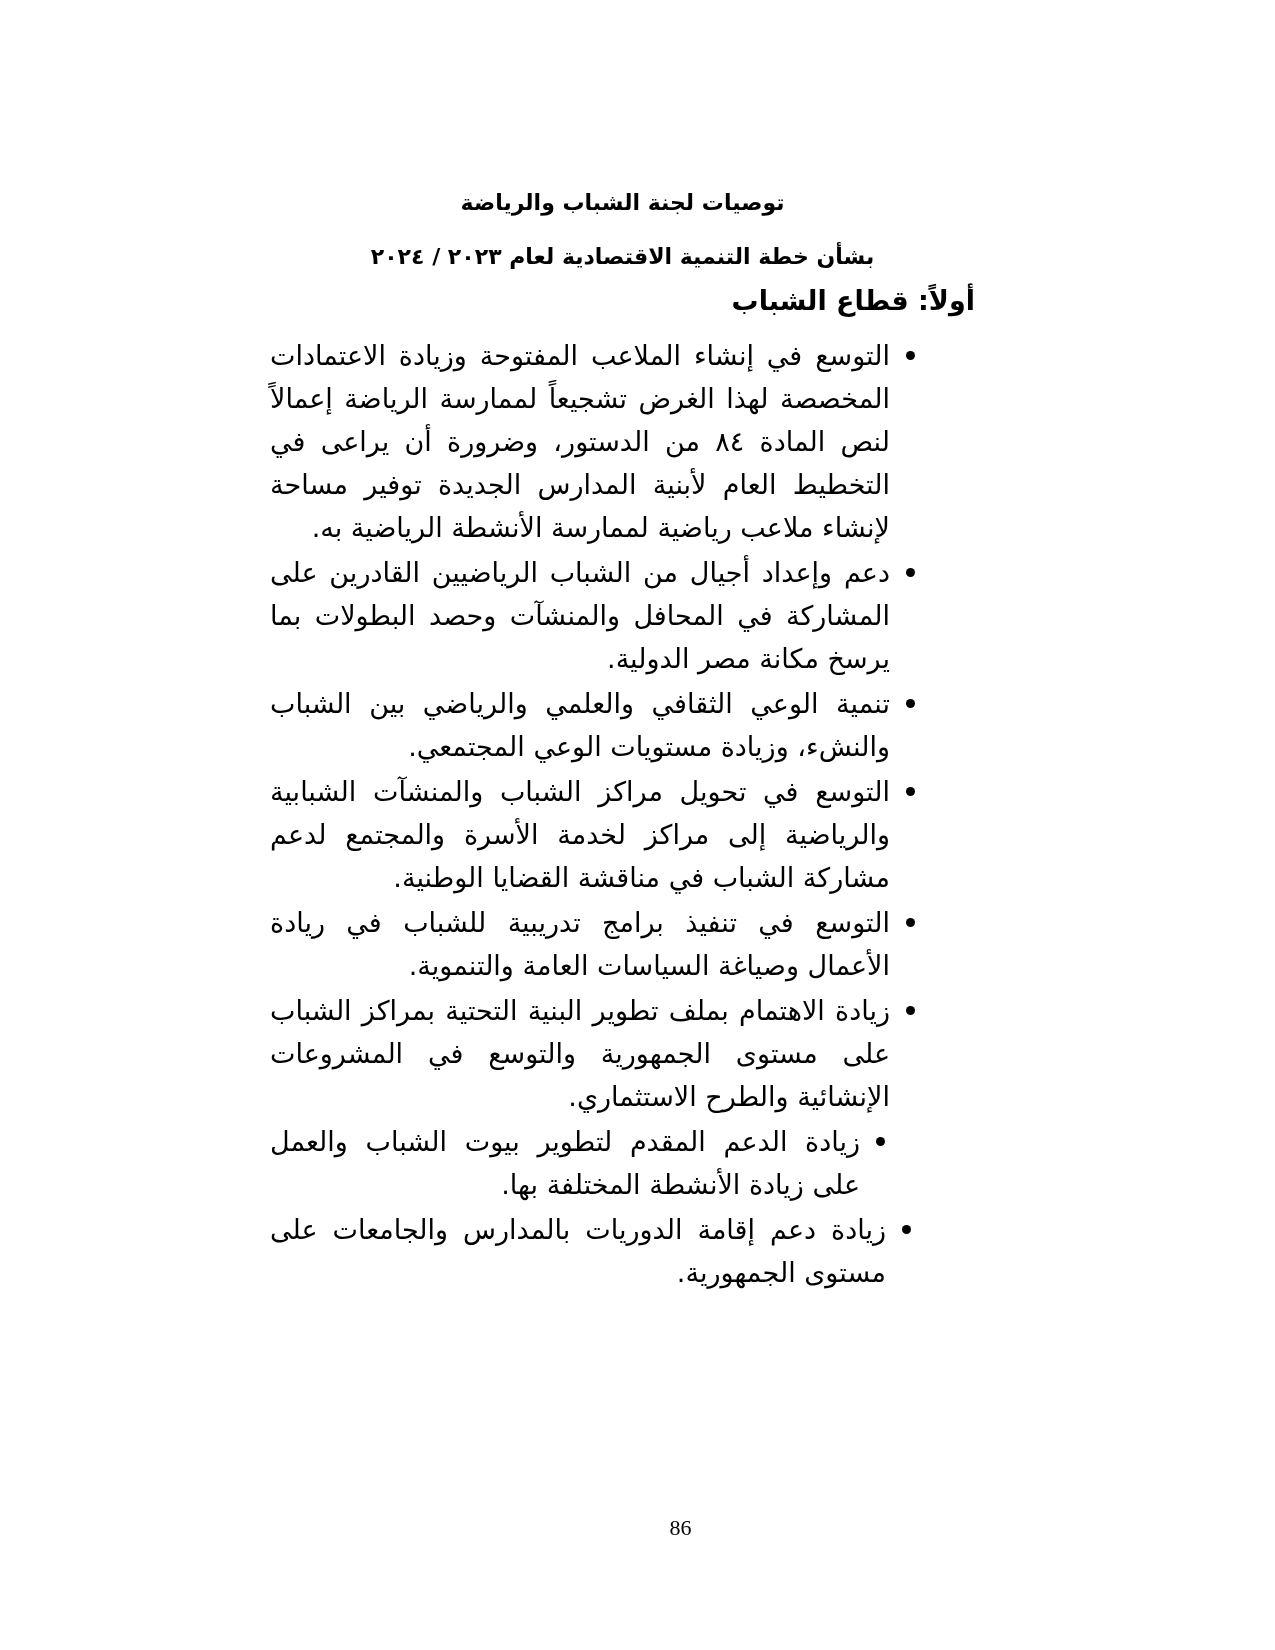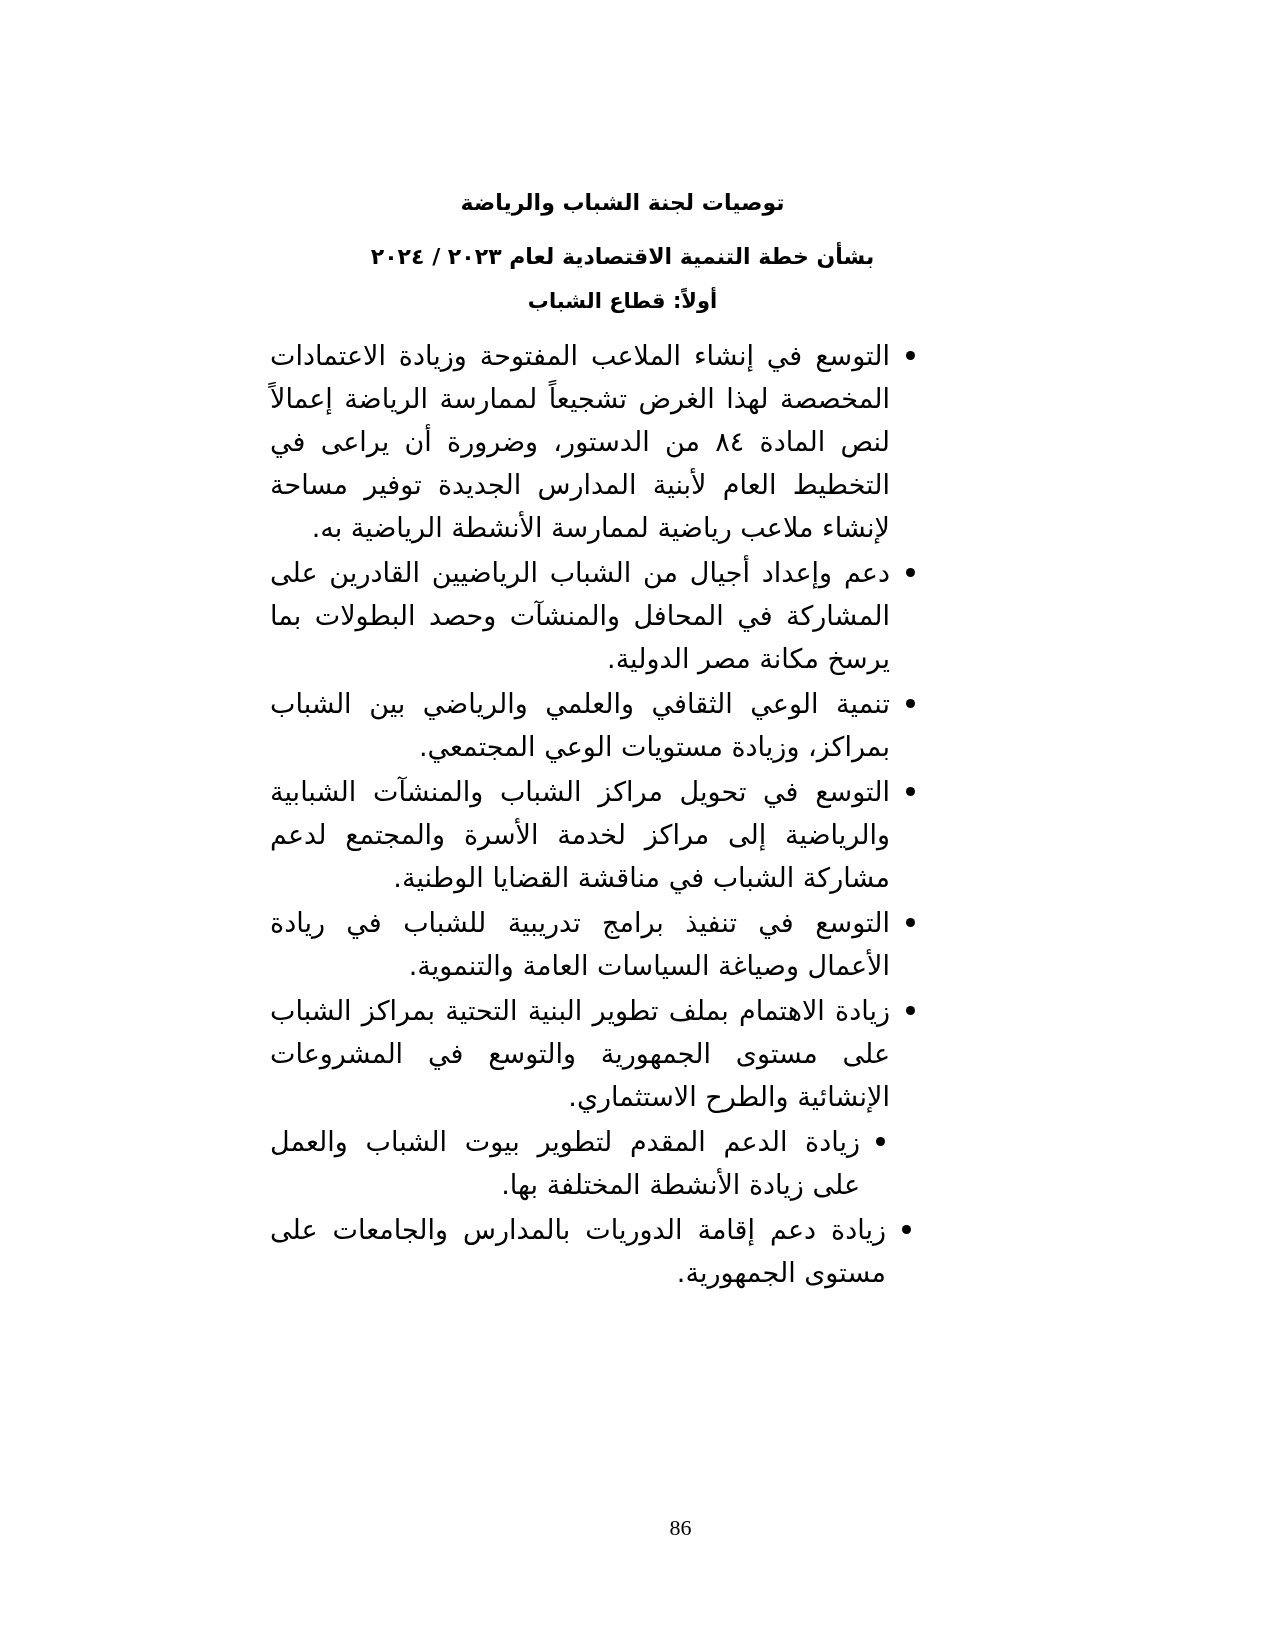--- a/index.html
+++ b/index.html
@@ -46,22 +46,22 @@
     text-align: right;
     font-size: 21px;
     font-weight: bold;
     line-height: 30px;
     text-decoration: underline;
     text-decoration-thickness: 2px;
     text-underline-offset: 6px;
   }
   .section-heading {
     margin: 14px 0 0 0;
-    text-align: center;
-    font-size: 21px;
+    text-align: right;
+    font-size: 27px;
     font-weight: bold;
     line-height: 30px;
   }
   .recs {
     list-style: none;
     margin: 18px 40px 0 0;
     padding: 0;
     font-size: 27px;
   }
   .rec {
@@ -111,21 +111,21 @@
       <li class="rec">
         <span class="dot"></span>
         <span class="rec-text">التوسع في إنشاء الملاعب المفتوحة وزيادة الاعتمادات المخصصة لهذا الغرض تشجيعاً لممارسة الرياضة إعمالاً لنص المادة ٨٤ من الدستور، وضرورة أن يراعى في التخطيط العام لأبنية المدارس الجديدة توفير مساحة لإنشاء ملاعب رياضية لممارسة الأنشطة الرياضية به.</span>
       </li>
       <li class="rec">
         <span class="dot"></span>
         <span class="rec-text">دعم وإعداد أجيال من الشباب الرياضيين القادرين على المشاركة في المحافل والمنشآت وحصد البطولات بما يرسخ مكانة مصر الدولية.</span>
       </li>
       <li class="rec">
         <span class="dot"></span>
-        <span class="rec-text">تنمية الوعي الثقافي والعلمي والرياضي بين الشباب بمراكز، وزيادة مستويات الوعي المجتمعي.</span>
+        <span class="rec-text">تنمية الوعي الثقافي والعلمي والرياضي بين الشباب والنشء، وزيادة مستويات الوعي المجتمعي.</span>
       </li>
       <li class="rec">
         <span class="dot"></span>
         <span class="rec-text">التوسع في تحويل مراكز الشباب والمنشآت الشبابية والرياضية إلى مراكز لخدمة الأسرة والمجتمع لدعم مشاركة الشباب في مناقشة القضايا الوطنية.</span>
       </li>
       <li class="rec">
         <span class="dot"></span>
         <span class="rec-text">التوسع في تنفيذ برامج تدريبية للشباب في ريادة الأعمال وصياغة السياسات العامة والتنموية.</span>
       </li>
       <li class="rec">

